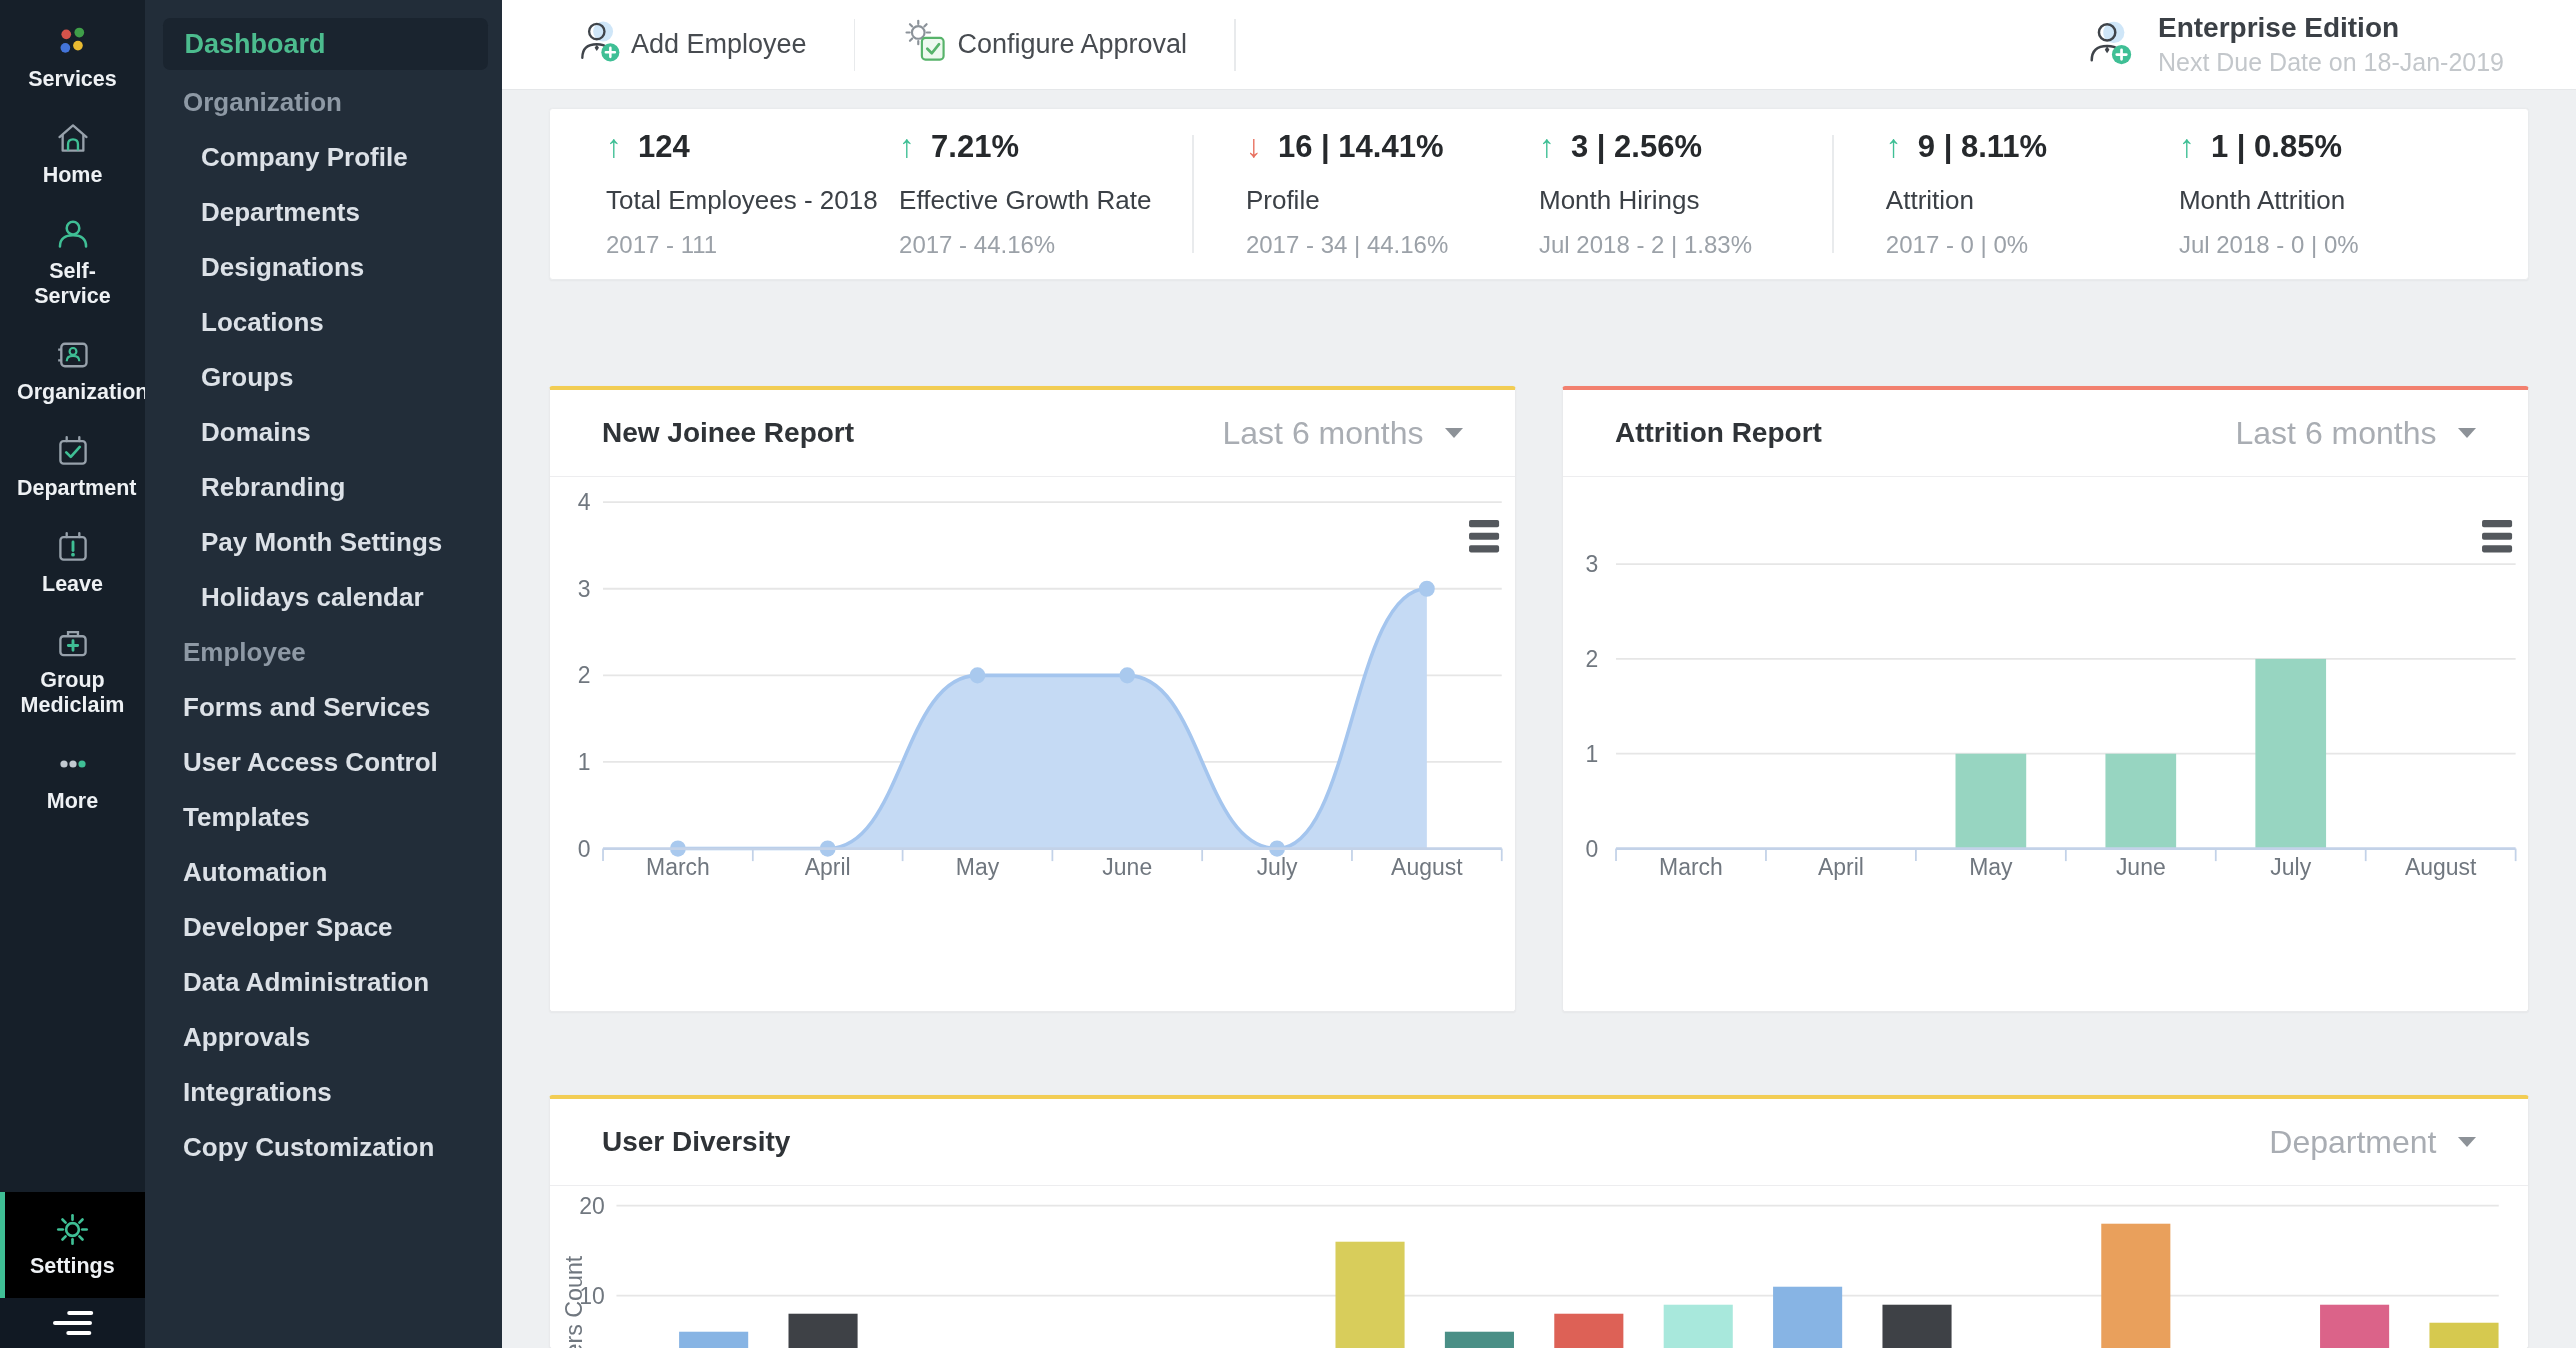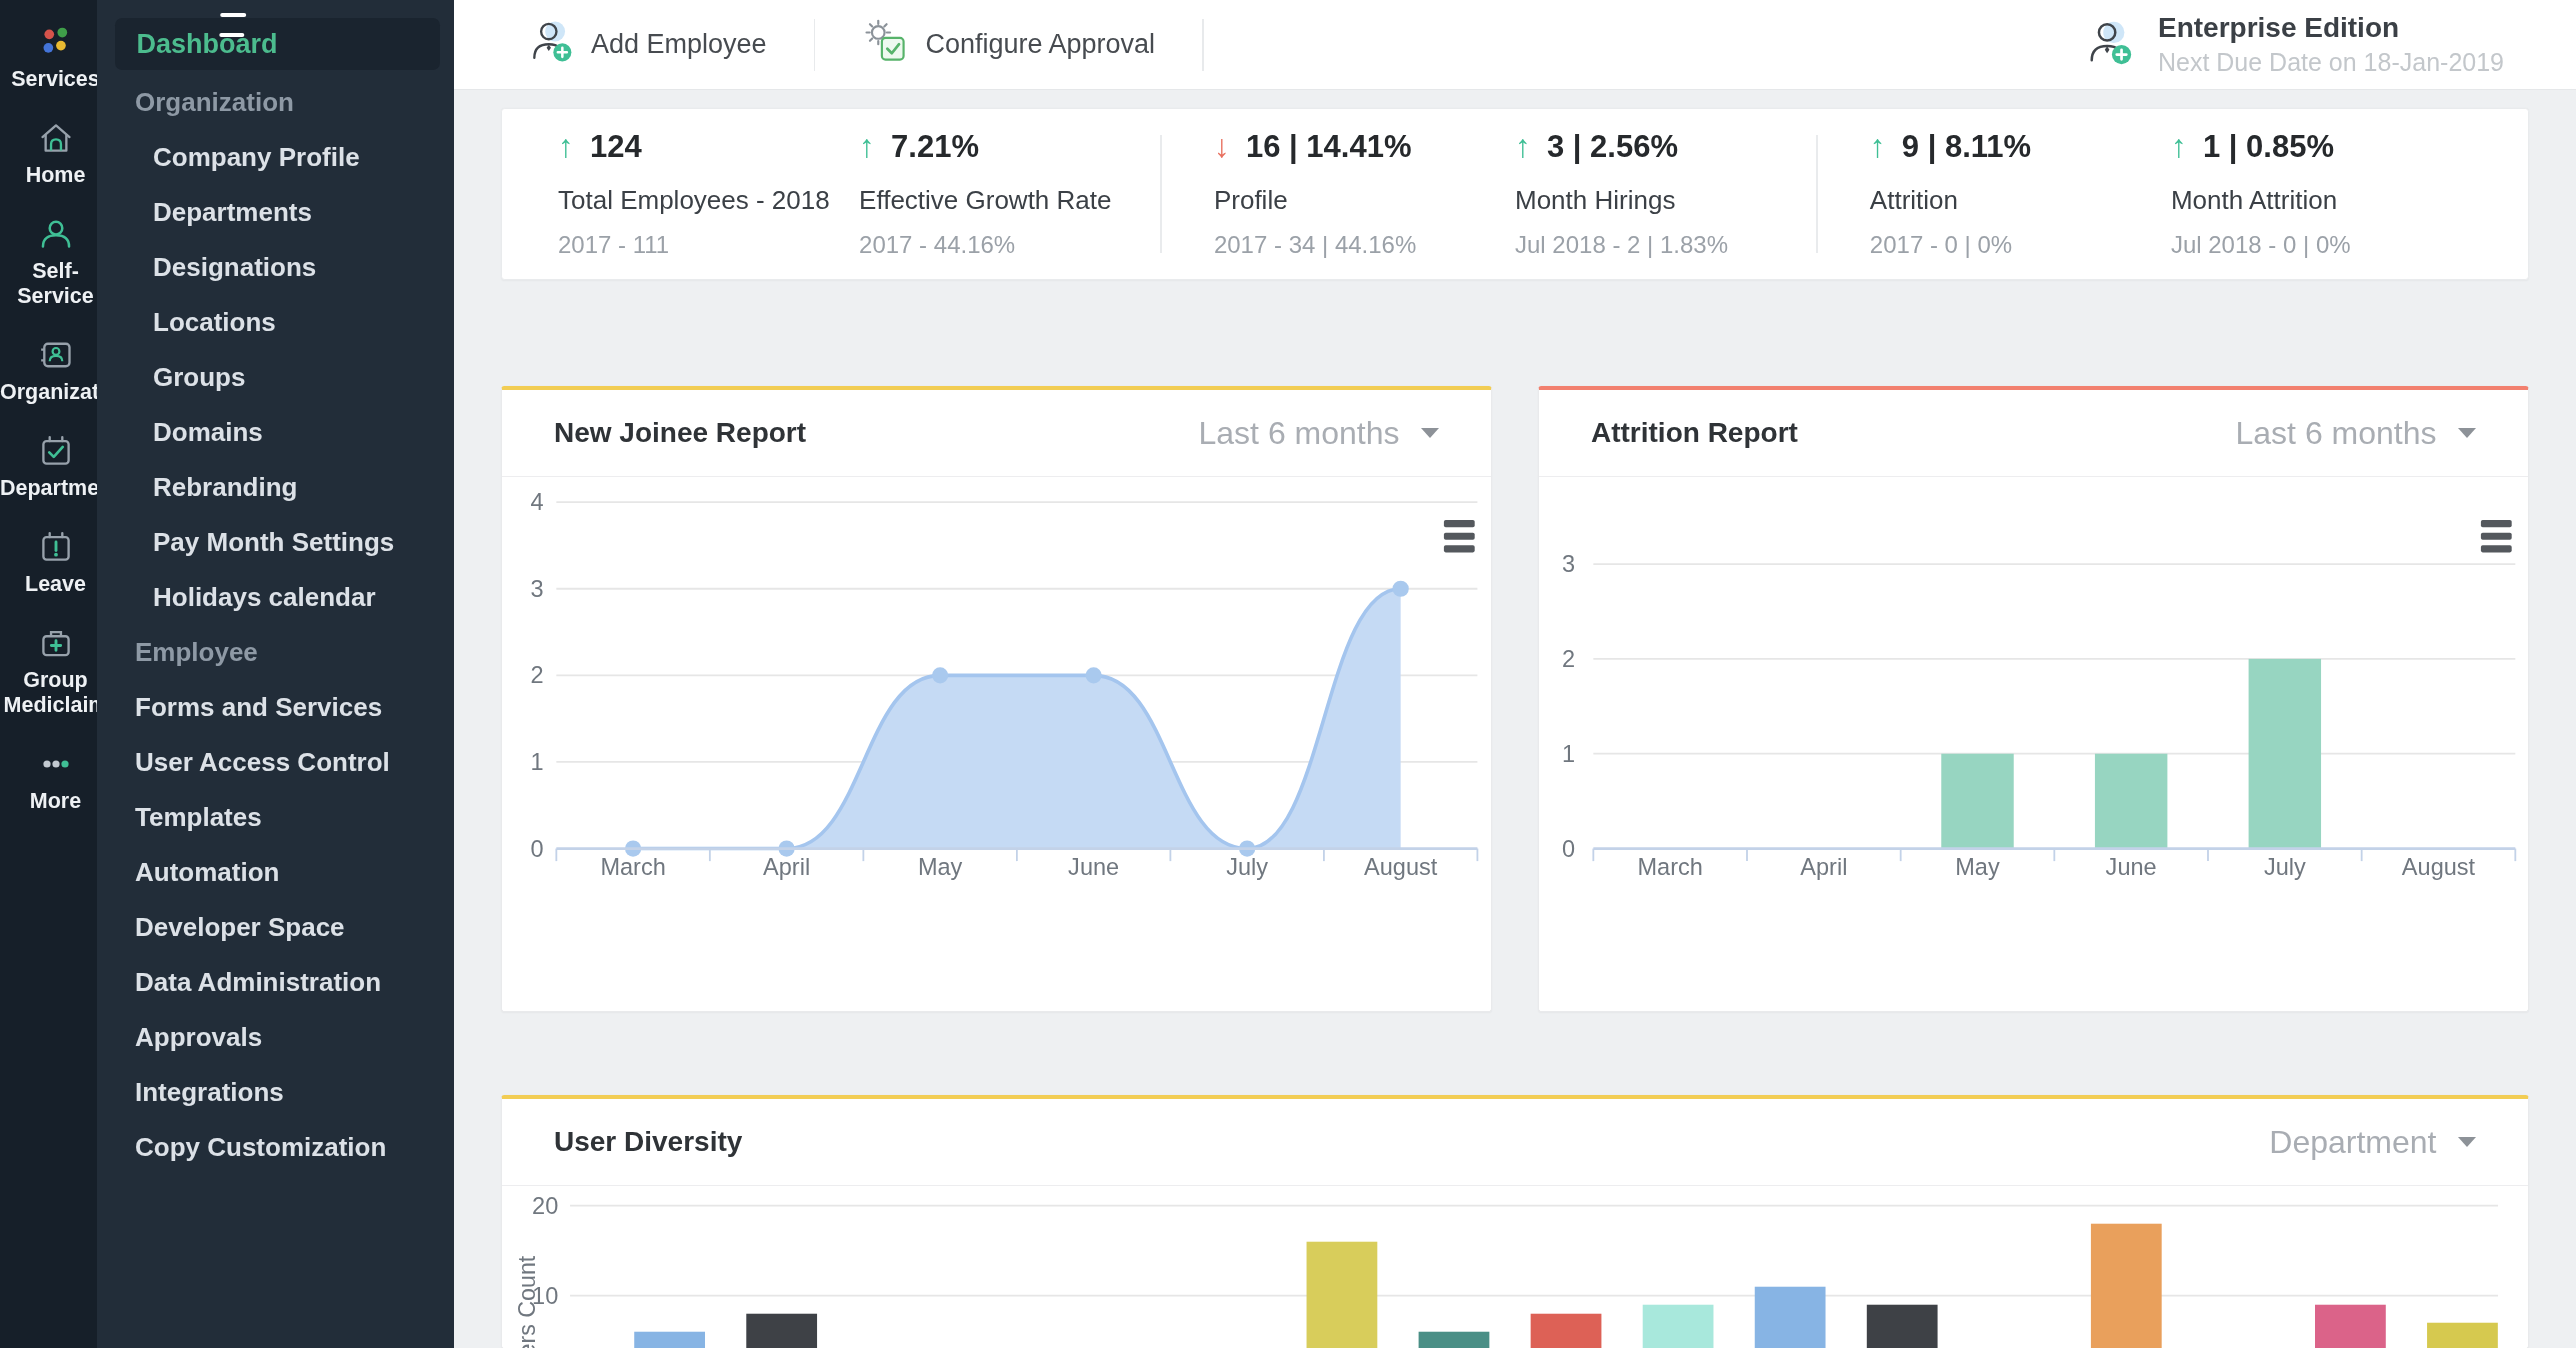--- a/index.html
+++ b/index.html
@@ -2,21 +2,21 @@
 <html style="font-size:14.4px"><head>
 <meta charset="utf-8">
 <style>
   html,body{margin:0;padding:0}
   body{width:2576px;height:1348px;overflow:hidden;background:#eef0f2;
        font-family:"Liberation Sans","DejaVu Sans",sans-serif;}
   *{box-sizing:border-box}
   .app{display:flex;width:2576px;height:1348px}
 
   
-  .rail{width:97px;background:#161f29;flex-shrink:0;display:flex;flex-direction:row}
+  .rail{width:145px;background:#161f29;flex-shrink:0;display:flex;flex-direction:column}
   #rail-items{display:flex;flex-direction:column;padding-top:23px}
   .rail-item{display:flex;flex-direction:column;align-items:center;margin-bottom:27px;cursor:pointer}
   .rail-ico{height:38px;display:flex;align-items:center;justify-content:center}
   .rail-label{margin-top:6.3px;font-size:21.5px;font-weight:700;color:#eef1f4;text-align:center;line-height:1.15;max-width:111px}
   .rail-spacer{flex:1}
   .rail-settings{height:106px;background:#000000;border-left:5.4px solid #3fbf95;padding-right:5.4px;
     display:flex;flex-direction:column;align-items:center;justify-content:center;cursor:pointer}
   .rail-settings .rail-label{margin-top:5.4px}
   .rail-burger{height:50px;background:#111923;display:flex;flex-direction:column;align-items:center;justify-content:center;gap:5.4px;cursor:pointer}
   .rail-burger span{display:block;height:4.5px;background:#ffffff;border-radius:2.2px}
@@ -30,21 +30,21 @@
     color:#4cbc8e;font-size:27px;font-weight:600;padding-left:21.5px;cursor:pointer}
   .m-header{height:55px;line-height:55px;padding-left:38px;color:#8e99a5;font-size:26px;font-weight:600}
   .m-item{height:55px;line-height:55px;padding-left:38px;color:#dce1e7;font-size:26px;font-weight:600;cursor:pointer}
   .m-sub{height:55px;line-height:55px;padding-left:56px;color:#dce1e7;font-size:26px;font-weight:600;cursor:pointer}
 
   
   .main{flex:1;min-width:0;background:#eef0f2}
   .topbar{height:90px;background:#fff;border-bottom:0.9px solid #e5e7e9;display:flex;align-items:center;
     justify-content:space-between;padding:0 72px 0 74px}
   .tb-left{display:flex;align-items:center}
-  .tb-btn{display:flex;align-items:center;gap:16px;font-size:27px;color:#474b50;cursor:pointer;white-space:nowrap}
+  .tb-btn{display:flex;align-items:center;gap:8px;font-size:27px;color:#474b50;cursor:pointer;white-space:nowrap}
   .tb-sep{width:1.8px;height:52px;background:#e8eaec;margin:0 47px}
   .edition{display:flex;align-items:center;gap:23px}
   .edition-title{font-size:28px;color:#3b4046;font-weight:600}
   .edition-sub{font-size:25px;color:#c3c7cb;margin-top:4.5px}
 
   
   .stats{margin:18px 47px 0;background:#fff;border:0.9px solid #e9ebed;border-radius:3.6px;height:172px;
     display:flex;align-items:center;padding:0 56px;box-shadow:0 0.9px 1.8px rgba(0,0,0,.04)}
   .stat{flex:1;min-width:0}
   .stat-top{display:flex;align-items:baseline;gap:16px}

